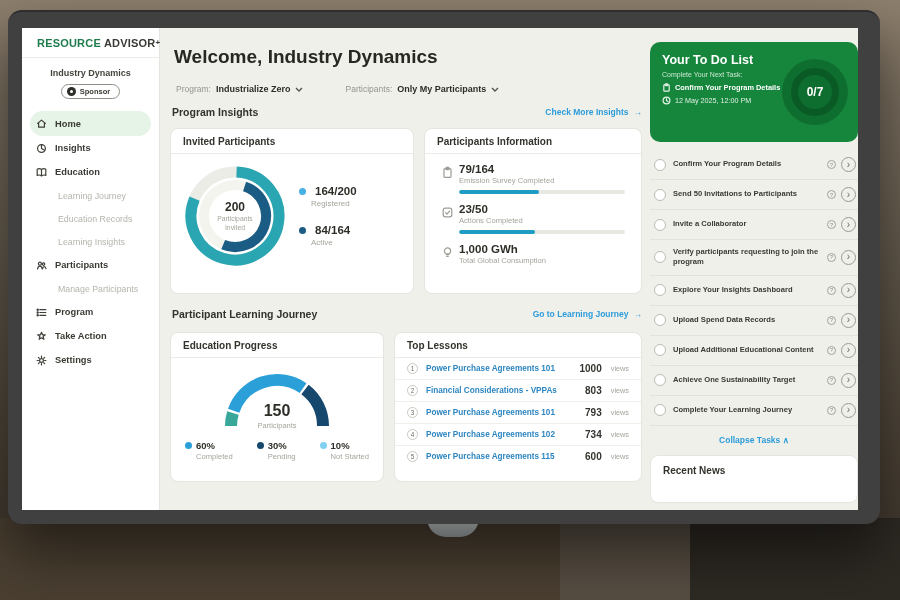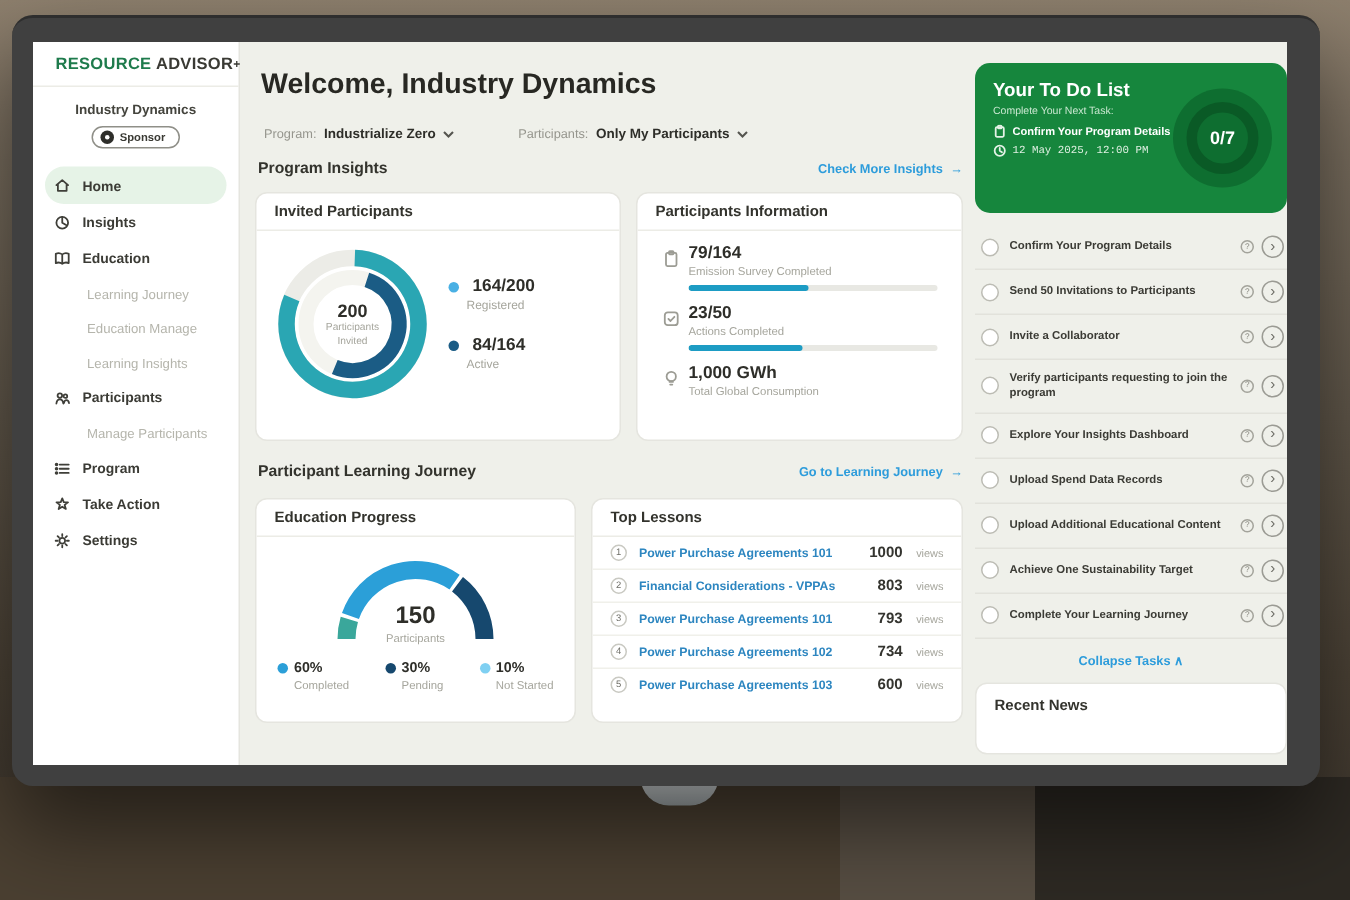--- a/index.html
+++ b/index.html
@@ -112,21 +112,21 @@
   .lunit { font-size:7.3px; color:#a5a59c; margin-left:9px; }
 
   
   .rightcol { position:absolute; left:490px; top:14px; width:208px; }
   .todo-card { position:relative; background:#16863d; border-radius:10px; height:100px;
                padding:11px 12px; color:#fff; }
   .todo-title { font-size:12.5px; font-weight:700; }
   .todo-sub { font-size:7px; color:#c9e7d0; margin-top:4px; }
   .todo-task { display:flex; align-items:center; gap:4px; margin-top:5px;
                font-size:7.4px; font-weight:700; width:122px; }
-  .todo-time { display:flex; align-items:flex-end; gap:4px; margin-top:4px; font-size:7.2px; color:#dff0e2;font-family:Liberation Mono, monospace; }
+  .todo-time { display:flex; align-items:flex-start; gap:4px; margin-top:4px; font-size:7.2px; color:#dff0e2; }
   .wico { width:9px; height:9px; color:#e3f2e6; flex:none; }
   .wico svg { width:9px; height:9px; display:block; }
   .ring-outer { position:absolute; right:10px; top:17px; width:66px; height:66px; border-radius:50%;
                 background:#0e6e30; display:grid; place-items:center; }
   .ring-inner { width:48px; height:48px; border-radius:50%; border:7px solid #0a5a26;
                 background:#0e6e30; display:grid; place-items:center;
                 font-size:12px; font-weight:700; color:#fff; }
 
   .tasks { margin-top:8px; }
   .task { display:flex; align-items:center; padding:7px 2px 7px 4px; border-bottom:1px solid #e2e2db; cursor:pointer; }
@@ -188,21 +188,21 @@
               <svg class="icon-stroke" viewBox="0 0 11 11">
                 <path d="M1.2 2.2C2.4 1.6 4.3 1.7 5.5 2.6 6.7 1.7 8.6 1.6 9.8 2.2V8.4C8.6 7.9 6.7 8 5.5 8.9 4.3 8 2.4 7.9 1.2 8.4ZM5.5 2.6V8.9"></path>
               </svg>
             </span>
         <span>Education</span>
       </li>
       <li class="sub">
             <span>Learning Journey</span>
           </li>
       <li class="sub">
-            <span>Education Manage</span>
+            <span>Education Records</span>
           </li>
       <li class="sub">
             <span>Learning Insights</span>
           </li>
       <li>
         <span class="nico">
               <svg class="icon-stroke" viewBox="0 0 11 11">
                 <circle cx="3.9" cy="3.7" r="1.5"></circle>
                 <circle cx="7.6" cy="4.1" r="1.2"></circle>
                 <path d="M1.6 9C1.8 7.2 2.8 6.2 3.9 6.2S6 7.2 6.2 9M6.6 8.7C6.8 7.4 7.5 6.7 8.3 6.7S9.8 7.4 10 8.7"></path>
@@ -428,21 +428,21 @@
           <span class="lunit">views</span>
         </div>
         <div class="lesson">
           <span class="rank">4</span>
           <span class="ltitle">Power Purchase Agreements 102</span>
           <span class="lviews">734</span>
           <span class="lunit">views</span>
         </div>
         <div class="lesson">
           <span class="rank">5</span>
-          <span class="ltitle">Power Purchase Agreements 103</span>
+          <span class="ltitle">Power Purchase Agreements 115</span>
           <span class="lviews">600</span>
           <span class="lunit">views</span>
         </div>
       </div>
     </div>
 
     <div class="rightcol">
       <div class="todo-card">
         <div class="todo-title">Your To Do List</div>
         <div class="todo-sub">Complete Your Next Task:</div>

